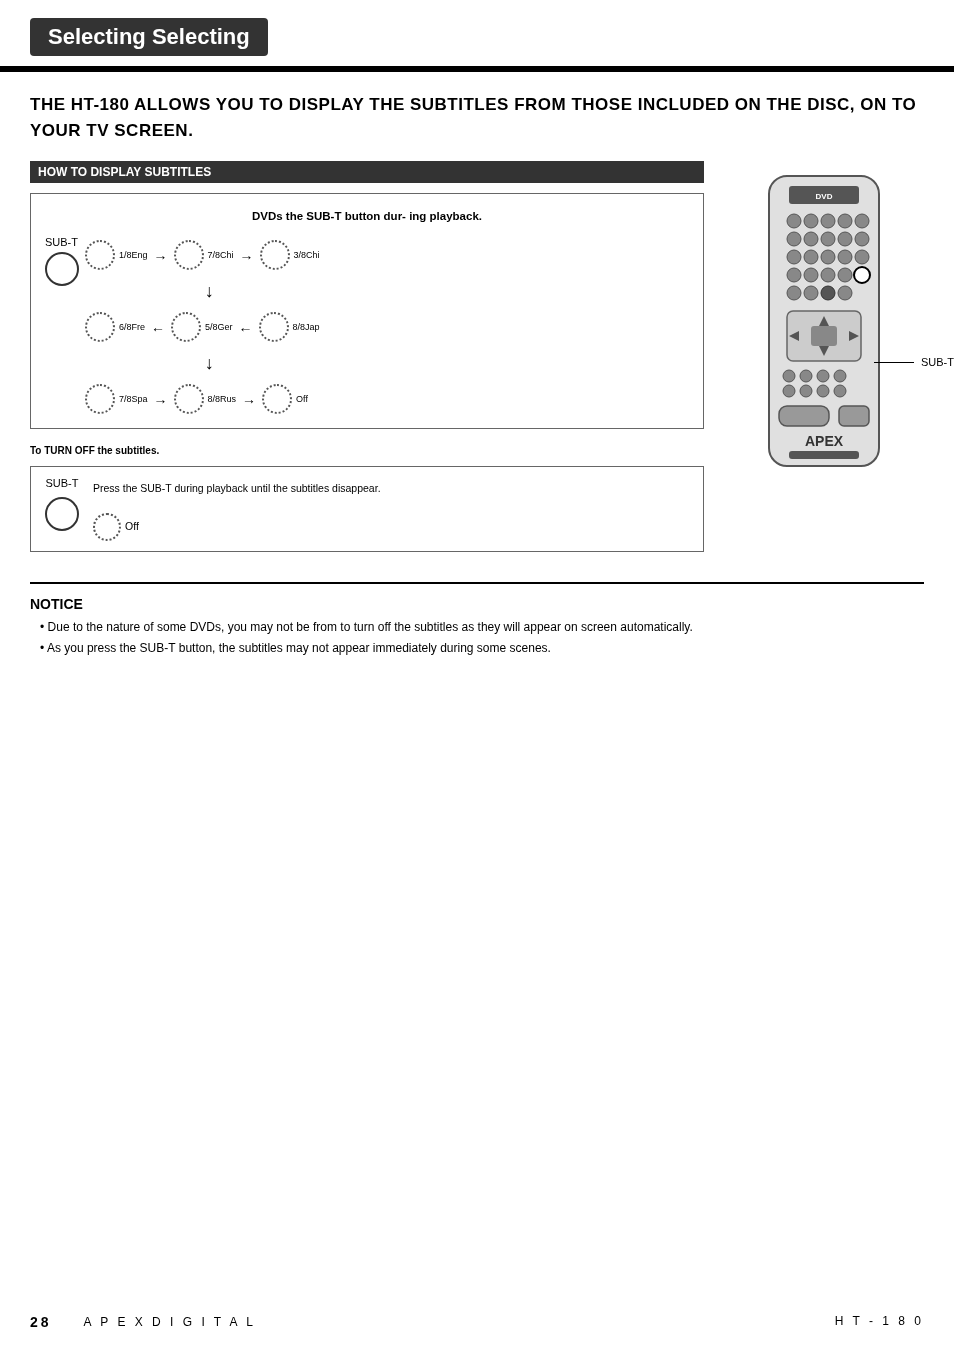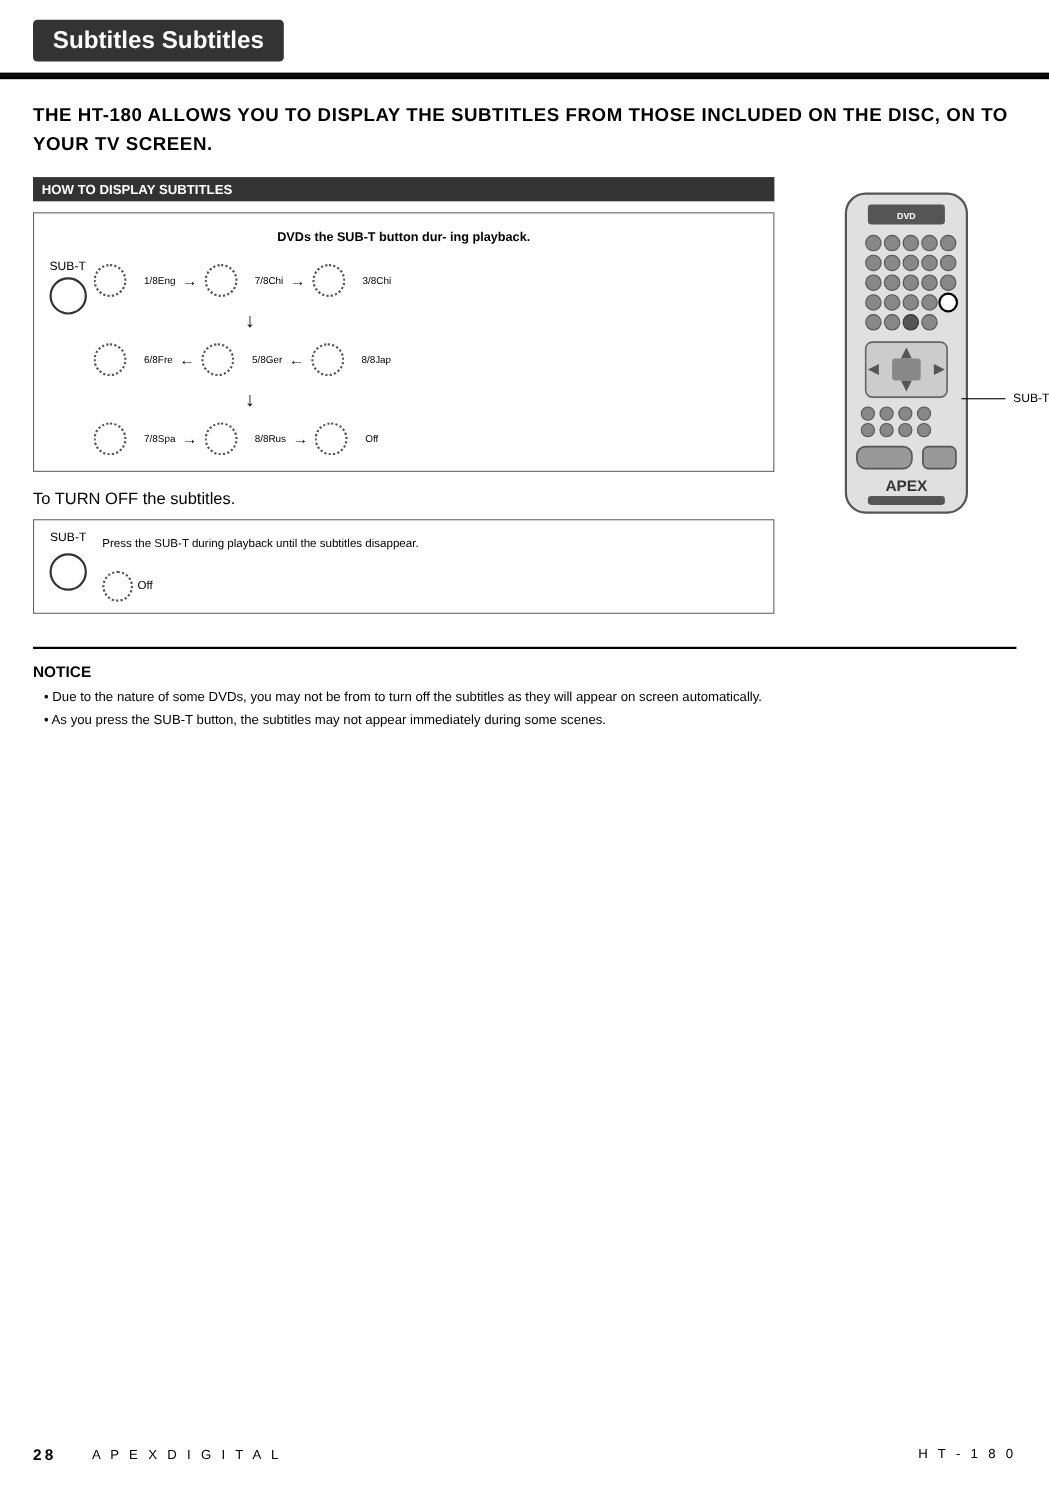--- a/index.html
+++ b/index.html
@@ -140,27 +140,27 @@
 
     .arrow-right {
       font-size: 14px;
       margin: 0 4px;
       flex-shrink: 0;
     }
 
     .flow-item {
       display: flex;
       align-items: center;
-      gap: 14px;
+      gap: 2px;
     }
 
     
     .turn-off-label {
-      font-size: 15px;
-      font-weight: normal;
+      font-size: 10px;
+      font-weight: bold;
       margin: 10px 0 10px 0;
     }
 
     .turn-off-box {
       border: 1px solid #666;
       padding: 10px 14px;
       display: flex;
       flex-direction: row;
       gap: 14px;
       align-items: flex-start;
@@ -273,21 +273,21 @@
       font-size: 18px;
       text-align: center;
       line-height: 1;
       margin-left: 14px;
     }
   </style>
 </head>
 <body>
 
 <div class="page-header">
-  <div class="title-badge">Subtitles Subtitles</div>
+  <div class="title-badge">Selecting Selecting</div>
 </div>
 <div class="header-line"></div>
 
 <div class="main-content">
 
   <p class="subtitle-desc">THE HT-180 ALLOWS YOU TO DISPLAY THE SUBTITLES FROM THOSE INCLUDED ON THE DISC, ON TO YOUR TV SCREEN.</p>
 
   <div class="content-row">
 
     <div class="left-col">

